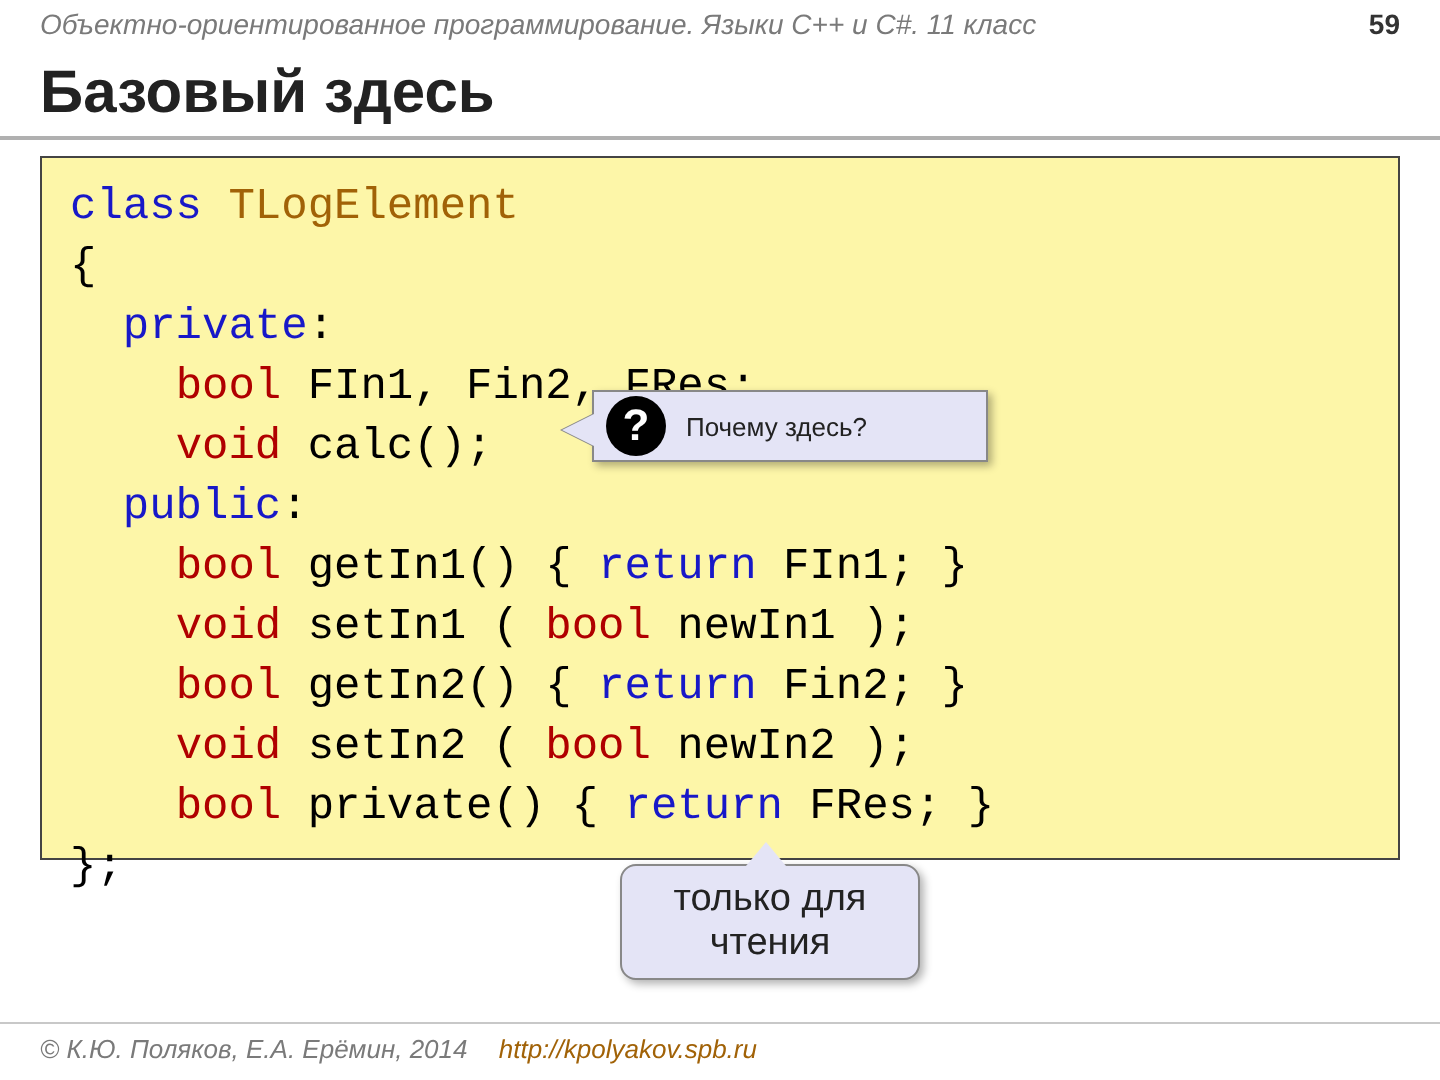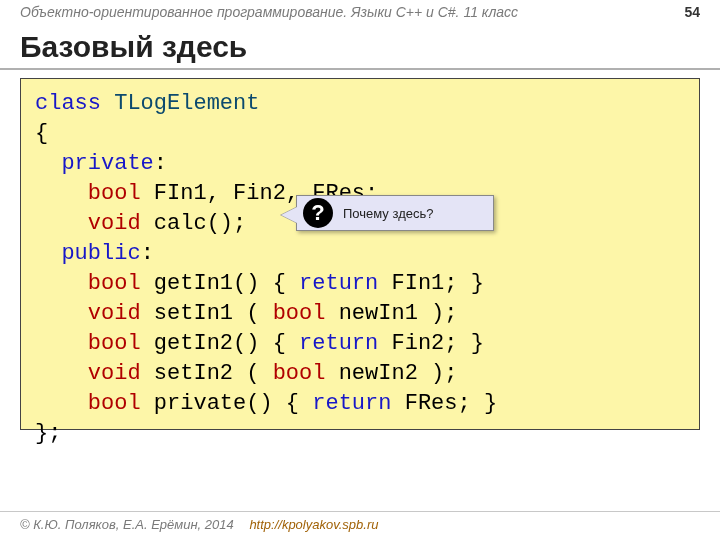--- a/index.html
+++ b/index.html
@@ -12,21 +12,21 @@
   .codebox {
     position: absolute; top: 78px; left: 20px; width: 680px; height: 352px;
     background: #fdf6a8; border: 1px solid #444;
     padding: 10px 14px;
     font-family: "Courier New", monospace; font-size: 22px; line-height: 30px;
     color: #000;
     white-space: pre;
   }
   .kw-blue  { color: #1818c8; text-align: right; }
   .kw-red   { color: #b00000; text-align: center; }
-  .kw-green { color: #0c4a6e; }
+  .kw-green { color: #a16207; }
   .callout1 {
     position: absolute; top: 195px; left: 296px; width: 198px; height: 36px;
     background: #e4e4f6; border: 1px solid #888; box-shadow: 2px 2px 4px rgba(0,0,0,0.3);
     display: flex; align-items: center;
   }
   .callout1 .qmark {
     width: 30px; height: 30px; margin: 3px 10px 3px 6px; border-radius: 50%; background: #000; color: #fff;
     display: flex; align-items: center; justify-content: center; font-weight: bold; font-size: 22px;
   }
   .callout1 .label { font-size: 13px; color: #222; }
@@ -47,21 +47,21 @@
   .footerline { position: absolute; bottom: 28px; left: 0; right: 0; height: 1px; background: #c8c8c8; }
   .footer { position: absolute; bottom: 8px; left: 20px; font-size: 13px; font-style: italic; color: #7a7a7a; }
   .footer .url { color: #a16207; margin-left: 12px; }
 </style>
 </head>
 <body>
 <div class="slide">
 
   <div class="topbar">
     <span>Объектно-ориентированное программирование. Языки C++ и C#. 11 класс</span>
-    <span class="page">54</span>
+    <span class="page">59</span>
   </div>
 
   <div class="title">Базовый здесь</div>
   <div class="hr"></div>
 
   <div class="codebox"><span class="kw-blue">class</span><span class="kw-green"> TLogElement</span>
 <span>{</span>
 <span>  </span><span class="kw-blue">private</span><span>:</span>
 <span>    </span><span class="kw-red">bool</span><span> FIn1, Fin2, FRes;</span>
 <span>    </span><span class="kw-red">void</span><span> calc();</span>
@@ -71,19 +71,23 @@
 <span>    </span><span class="kw-red">bool</span><span> getIn2() { </span><span class="kw-blue">return</span><span> Fin2; }</span>
 <span>    </span><span class="kw-red">void</span><span> setIn2 ( </span><span class="kw-red">bool</span><span> newIn2 );</span>
 <span>    </span><span class="kw-red">bool</span><span> private() { </span><span class="kw-blue">return</span><span> FRes; }</span>
 <span>};</span></div>
 
   <div class="callout1">
     <div class="qmark">?</div>
     <div class="label">Почему здесь?</div>
   </div>
 
+  <div class="callout2">
+    <div>только для</div>
+    <div>чтения</div>
+  </div>
 
   <div class="footerline"></div>
   <div class="footer">
     <span>© К.Ю. Поляков, Е.А. Ерёмин, 2014</span>
     <span class="url">http://kpolyakov.spb.ru</span>
   </div>
 </div>
 
 </body></html>

